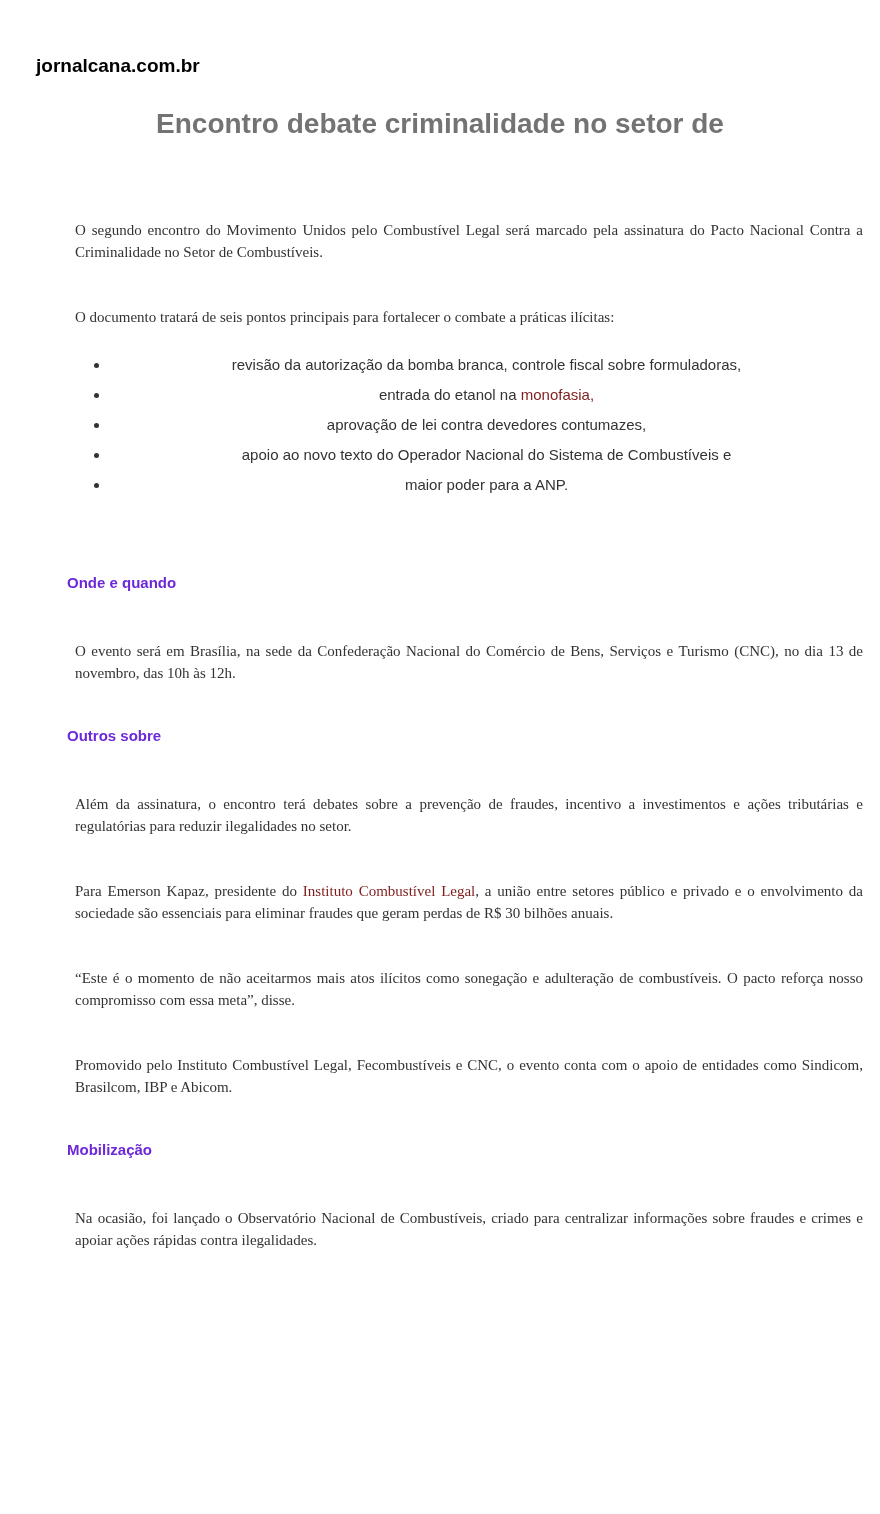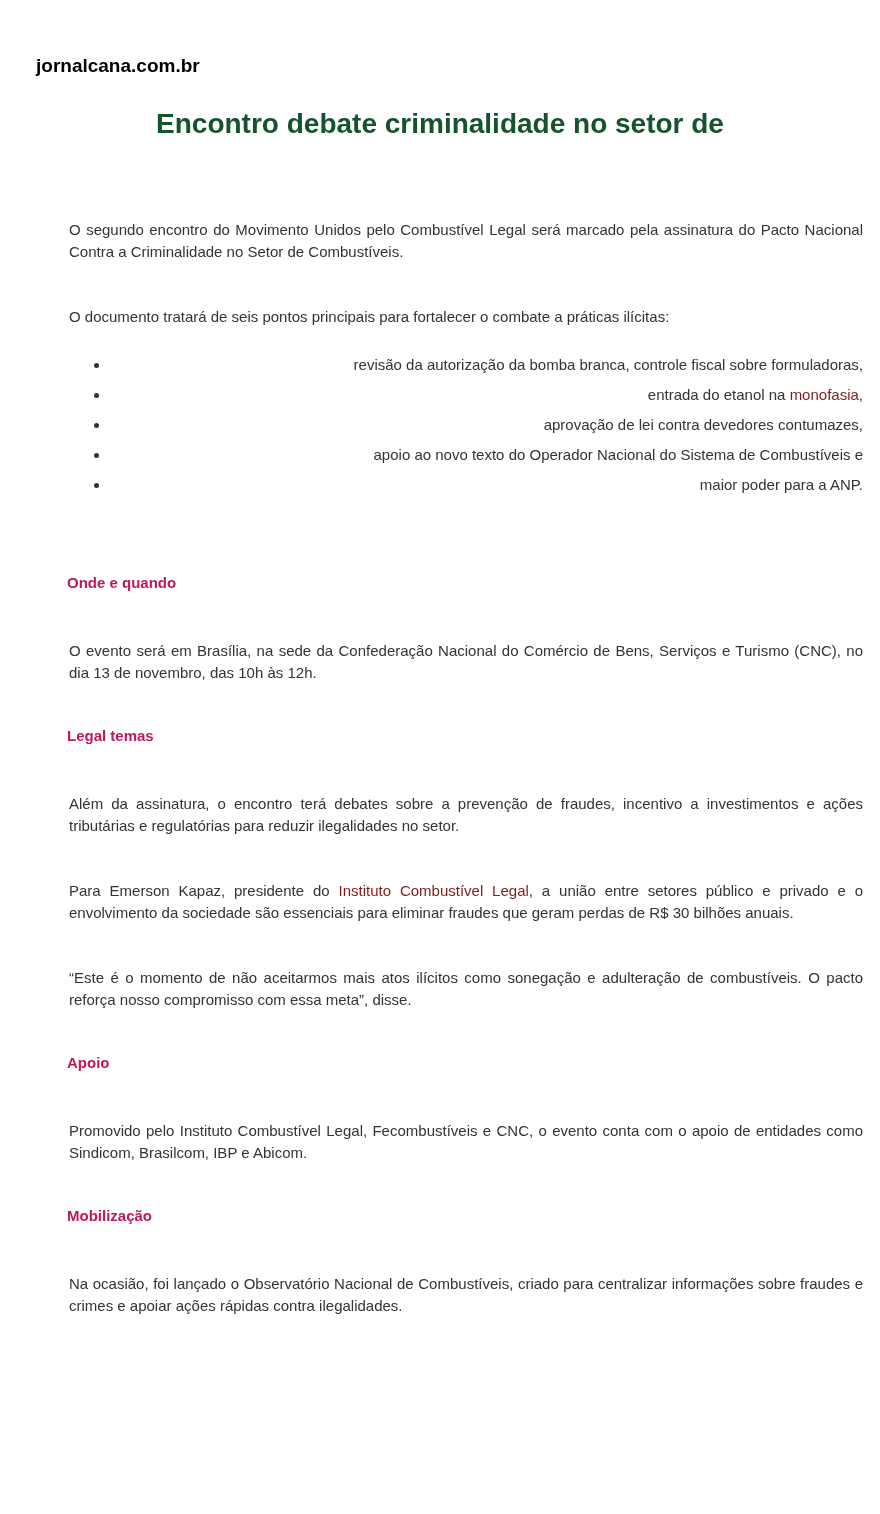--- a/index.html
+++ b/index.html
@@ -16,47 +16,47 @@
     font-size: 19px;
     line-height: 22px;
     font-weight: bold;
     color: #000000;
   }
   h1.title {
     margin: 26px 30px 0 30px;
     font-size: 28px;
     line-height: 42px;
     text-align: center;
-    color: #14532d;
+    color: #737373;
     font-weight: bold;
   }
   h1.title .tline { display: block; }
   .content {
     margin: 74px 17px 0 67px;
     font-size: 15px;
     line-height: 22px;
     text-align: justify;
   }
-  .content p { margin: 0 0 43px 2px; }
+  .content p { margin: 0 0 43px 8px; font-family: Liberation Serif, serif; }
   .content p.list-intro { margin-bottom: 0; }
   ul.points {
     margin: 26px 0 78px 0;
     padding-left: 43px;
     list-style: disc;
   }
   ul.points li {
     margin-bottom: 8px;
     line-height: 22px;
-    text-align: right;
+    text-align: center;
   }
   h2.sec {
     font-size: 15px;
     line-height: 18px;
     font-weight: bold;
-    color: #be185d;
+    color: #6d28d9;
     margin: 0 0 48px 0;
     text-align: left;
   }
   a.green {
     color: #7f1d1d;
     text-decoration: none;
     cursor: pointer;
   }
 </style>
 </head>
@@ -90,29 +90,28 @@
         <span>apoio ao novo texto do Operador Nacional do Sistema de Combustíveis e</span>
       </li>
       <li>
         <span>maior poder para a ANP.</span>
       </li>
     </ul>
 
     <h2 class="sec">Onde e quando</h2>
     <p>O evento será em Brasília, na sede da Confederação Nacional do Comércio de Bens, Serviços e Turismo (CNC), no dia 13 de novembro, das 10h às 12h.</p>
 
-    <h2 class="sec">Legal temas</h2>
+    <h2 class="sec">Outros sobre</h2>
     <p>Além da assinatura, o encontro terá debates sobre a prevenção de fraudes, incentivo a investimentos e ações tributárias e regulatórias para reduzir ilegalidades no setor.</p>
 
     <p>
       <span>Para Emerson Kapaz, presidente do </span><a class="green">Instituto Combustível Legal</a><span>, a união entre setores público e privado e o envolvimento da sociedade são essenciais para eliminar fraudes que geram perdas de R$ 30 bilhões anuais.</span>
     </p>
 
     <p>“Este é o momento de não aceitarmos mais atos ilícitos como sonegação e adulteração de combustíveis. O pacto reforça nosso compromisso com essa meta”, disse.</p>
 
-    <h2 class="sec">Apoio</h2>
     <p>Promovido pelo Instituto Combustível Legal, Fecombustíveis e CNC, o evento conta com o apoio de entidades como Sindicom, Brasilcom, IBP e Abicom.</p>
 
     <h2 class="sec">Mobilização</h2>
     <p>Na ocasião, foi lançado o Observatório Nacional de Combustíveis, criado para centralizar informações sobre fraudes e crimes e apoiar ações rápidas contra ilegalidades.</p>
 
   </div>
 </div>
 
 </body></html>

